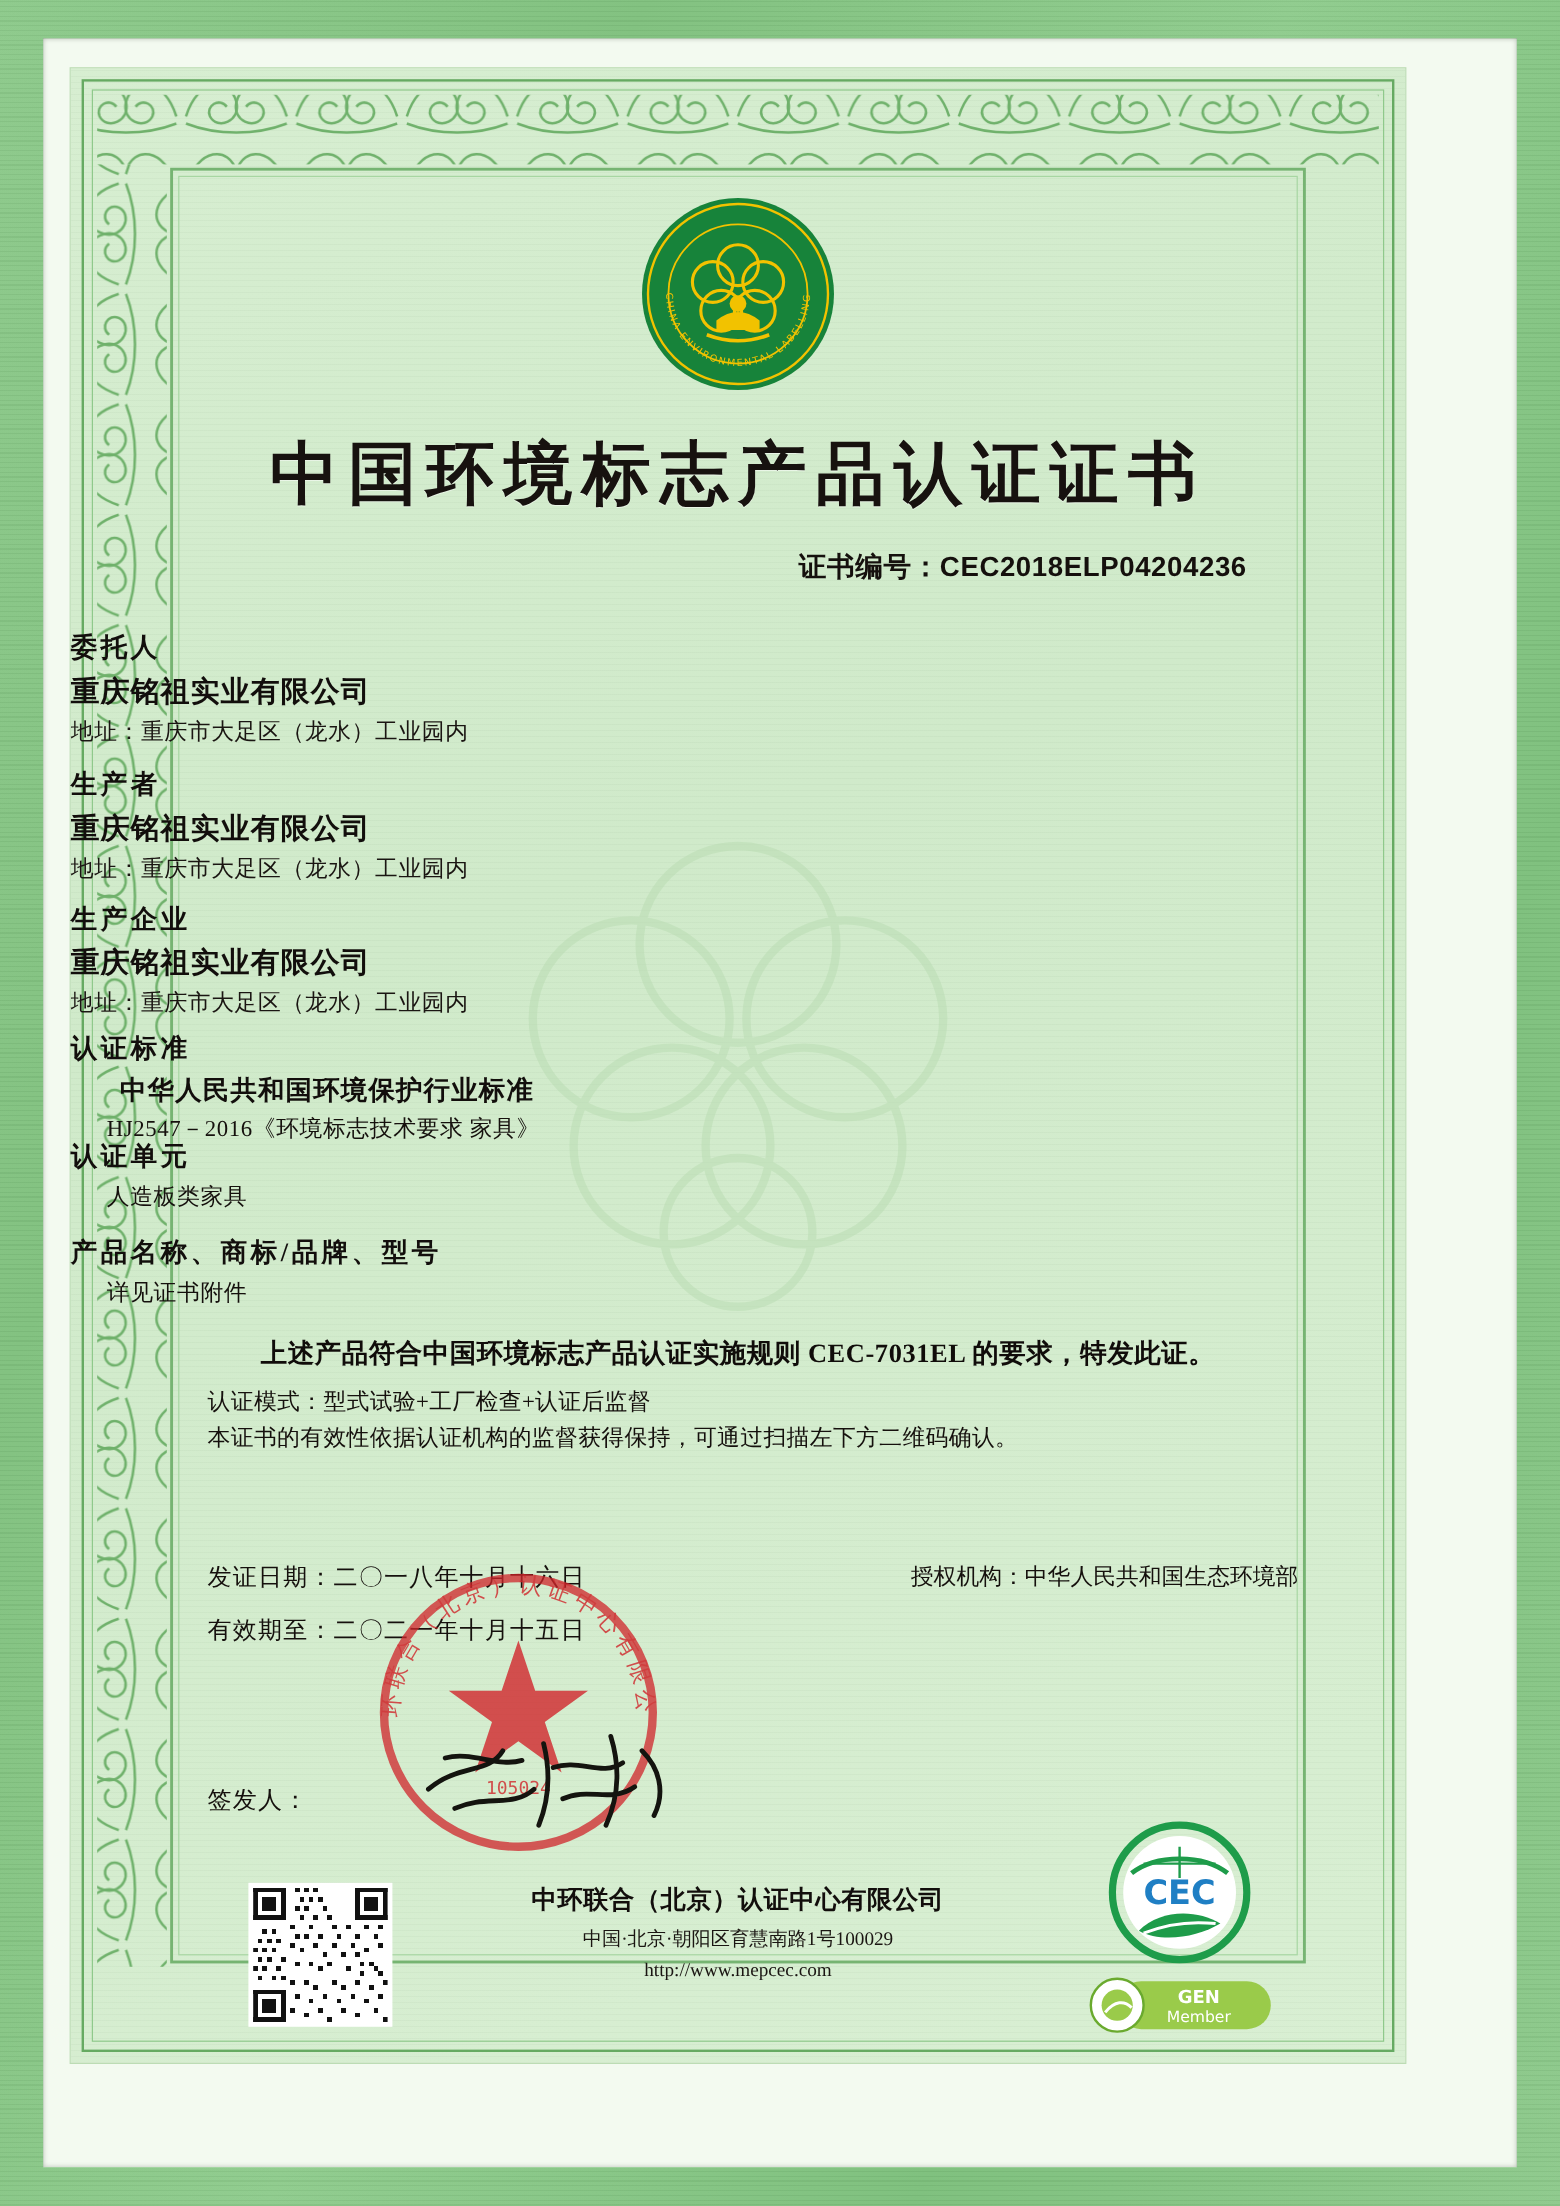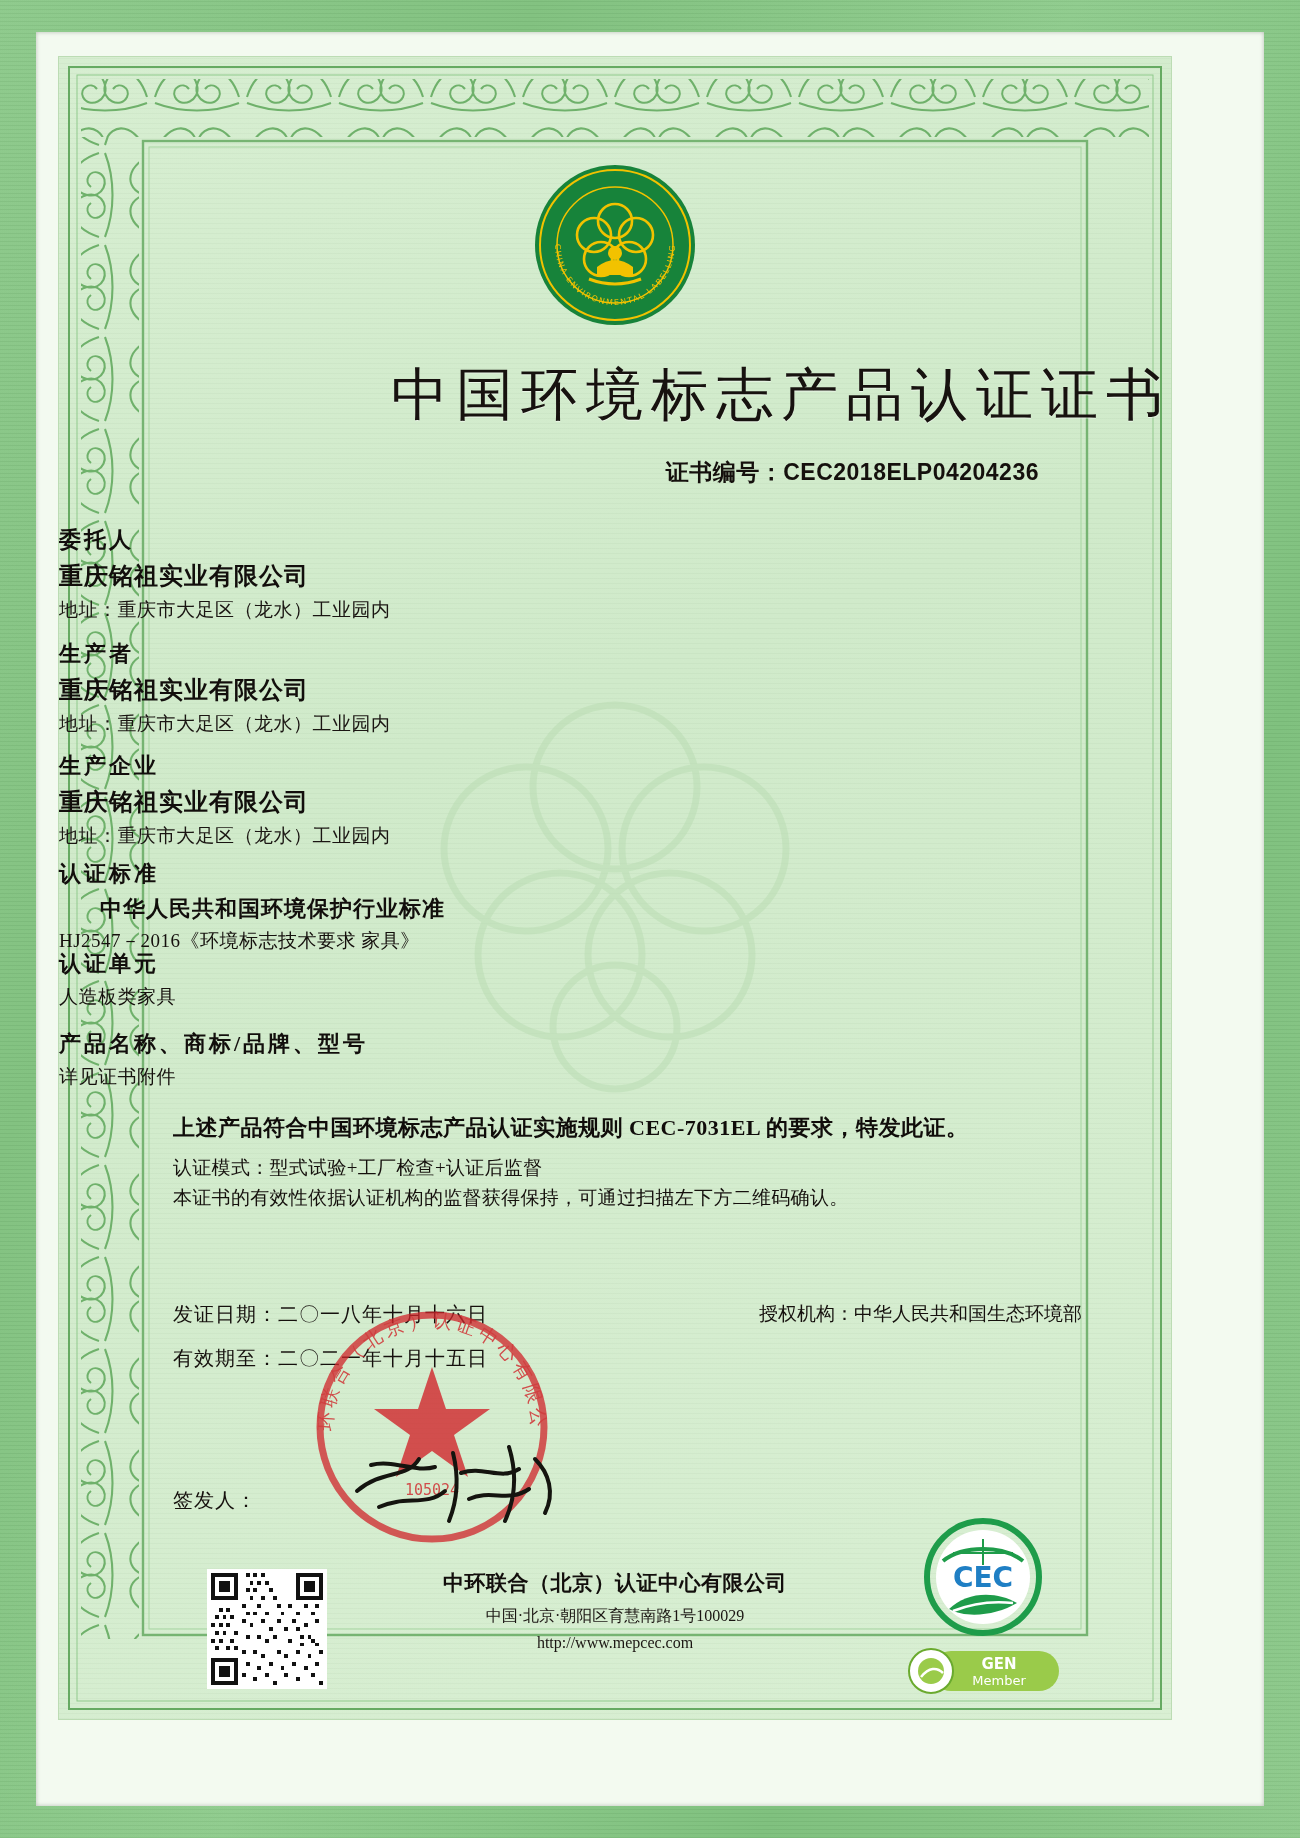--- a/index.html
+++ b/index.html
@@ -76,24 +76,24 @@
     transform: translateX(-50%);
     width: 164px;
     height: 164px;
   }
 
   
   .cert-title {
     position: absolute;
     left: 0; right: 0;
     top: 300px;
-    text-align: right;
+    text-align: center;
     font-size: 57px;
     letter-spacing: 8px;
-    font-weight: normal;
+    font-weight: bold;
     color: #17120f;
     font-family: "DejaVu Serif", "Liberation Serif", serif;
     text-shadow: 0 1px 0 rgba(255,255,255,0.5);
   }
 
   .cert-no {
     position: absolute;
     right: 132px;
     top: 400px;
     font-size: 23px;
@@ -121,36 +121,38 @@
   }
   .blk-addr {
     font-size: 19px;
     letter-spacing: 0.5px;
     color: #1a1512;
   }
   .blk-sub {
     font-size: 19px;
     letter-spacing: 0.5px;
     color: #15100d;
+    padding-left: 30px;
   }
   .blk-std {
     font-size: 22px;
     font-weight: bold;
     letter-spacing: 1px;
     color: #120e0c;
     margin-bottom: 4px;
     margin-left: 41px;
   }
 
   
   .para-main {
     position: absolute;
     left: 114px;
     right: 114px;
     top: 1178px;
+    text-align: center;
     font-size: 22px;
     font-weight: bold;
     color: #100c0a;
     letter-spacing: 0.5px;
   }
   .para-line {
     position: absolute;
     left: 114px;
     font-size: 19px;
     color: #15100d;

